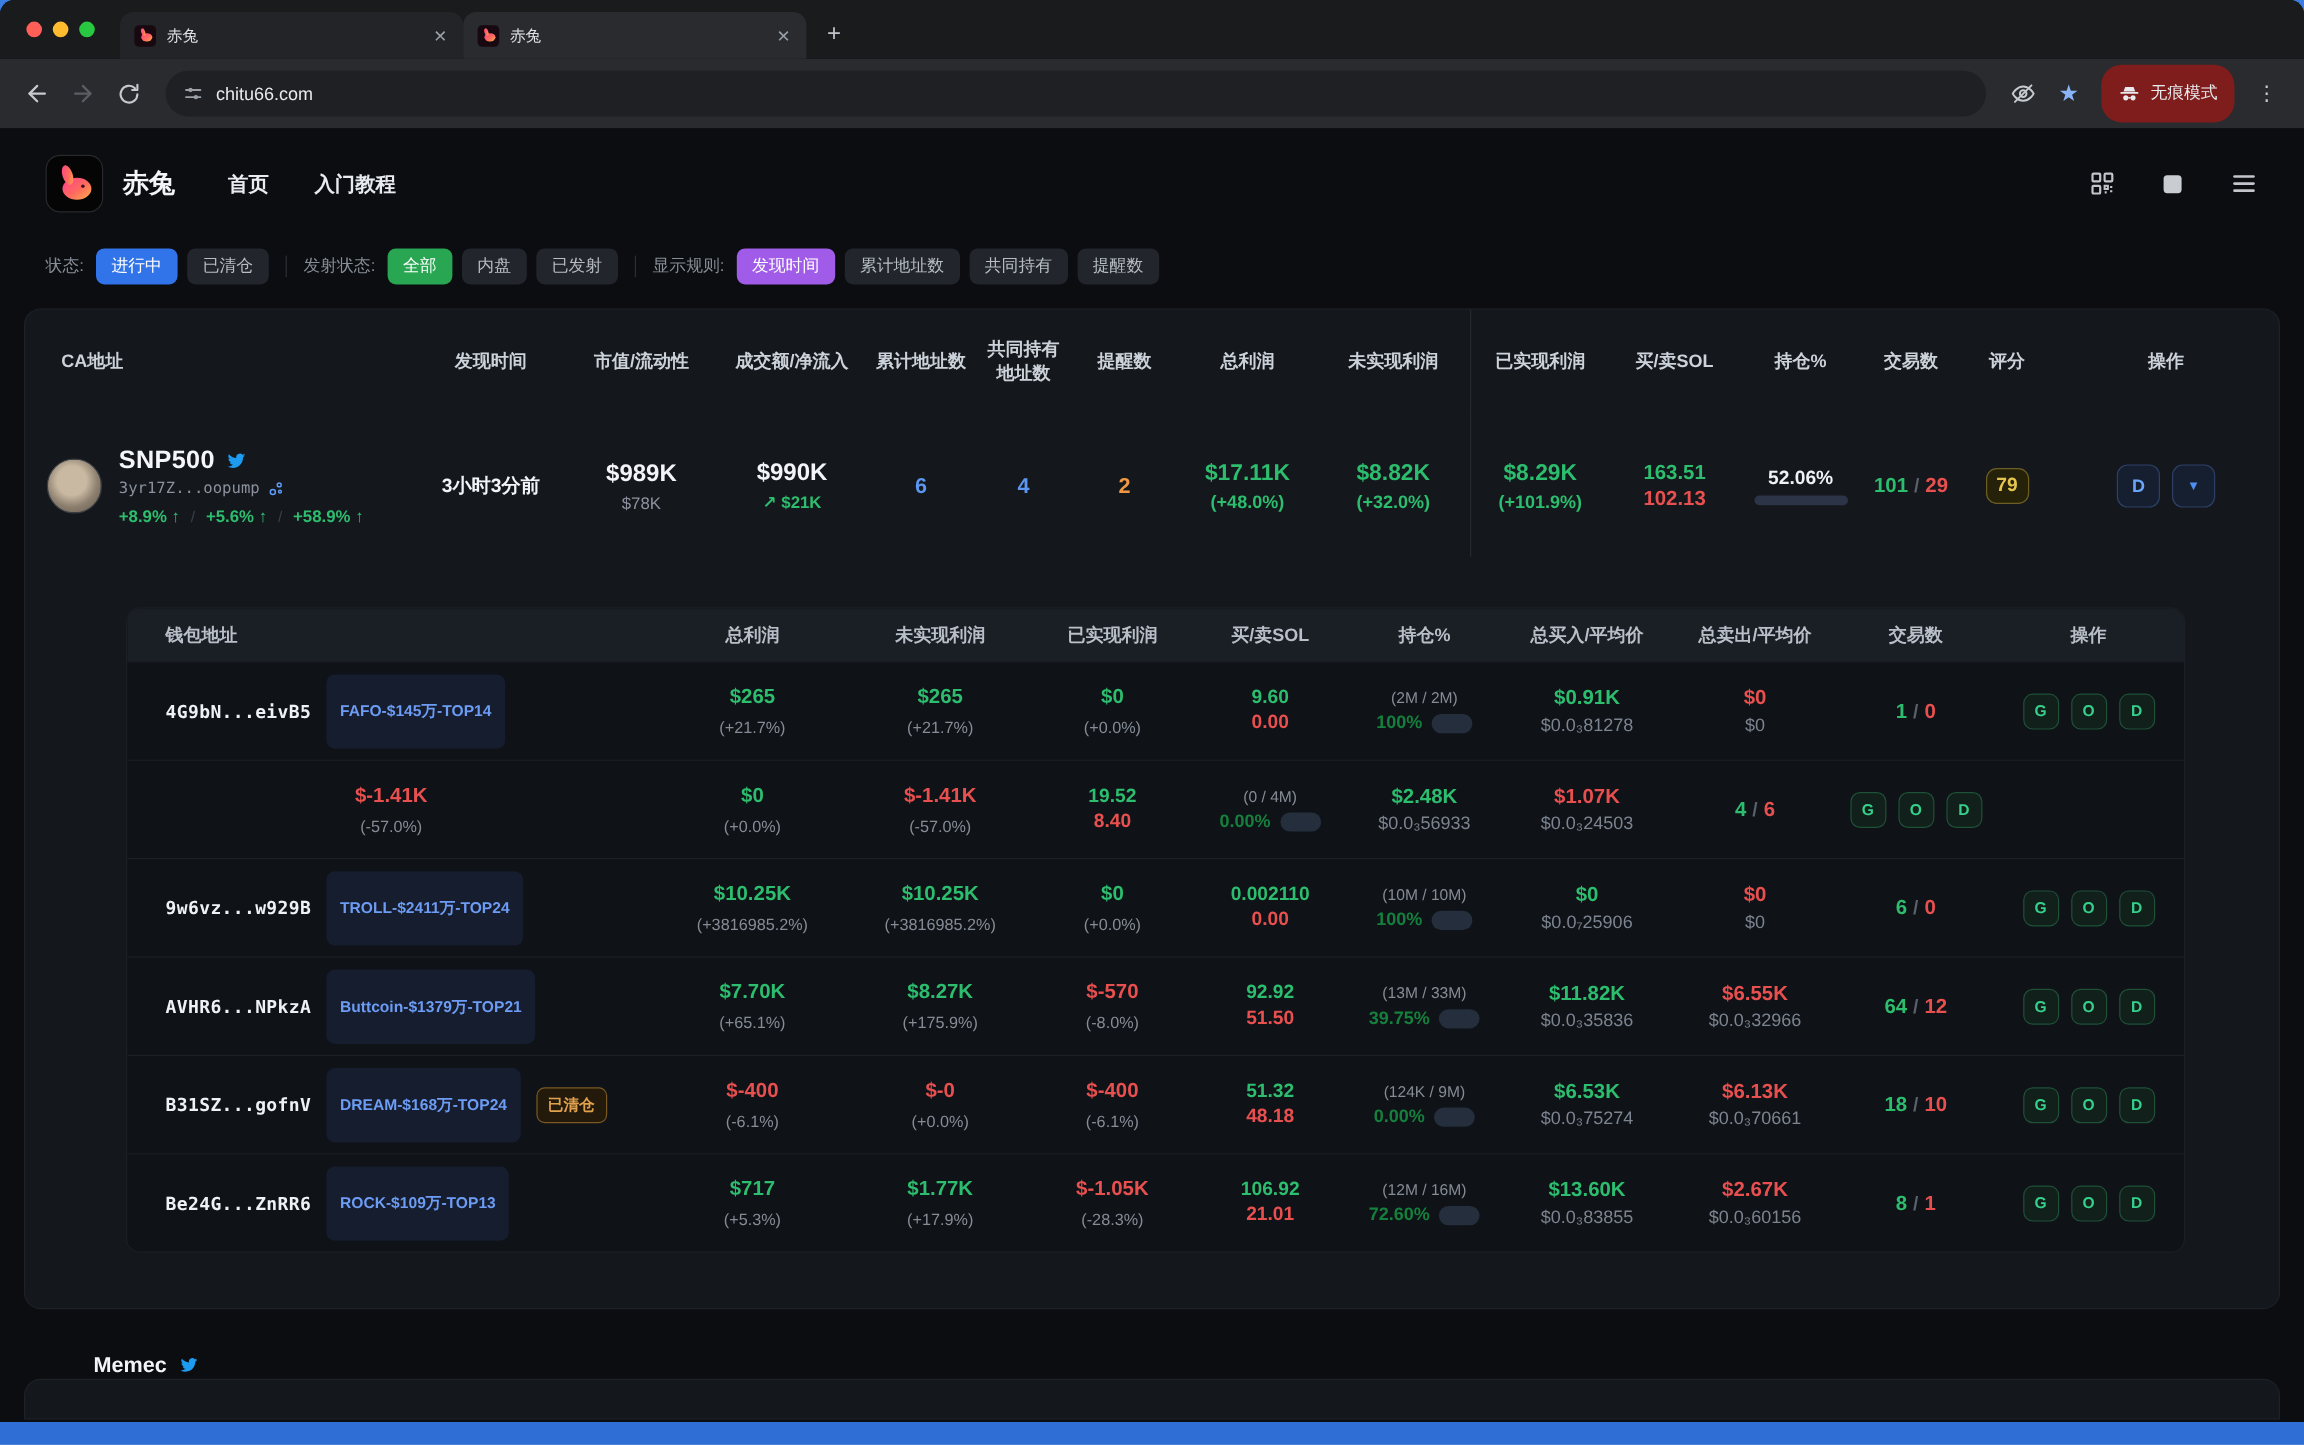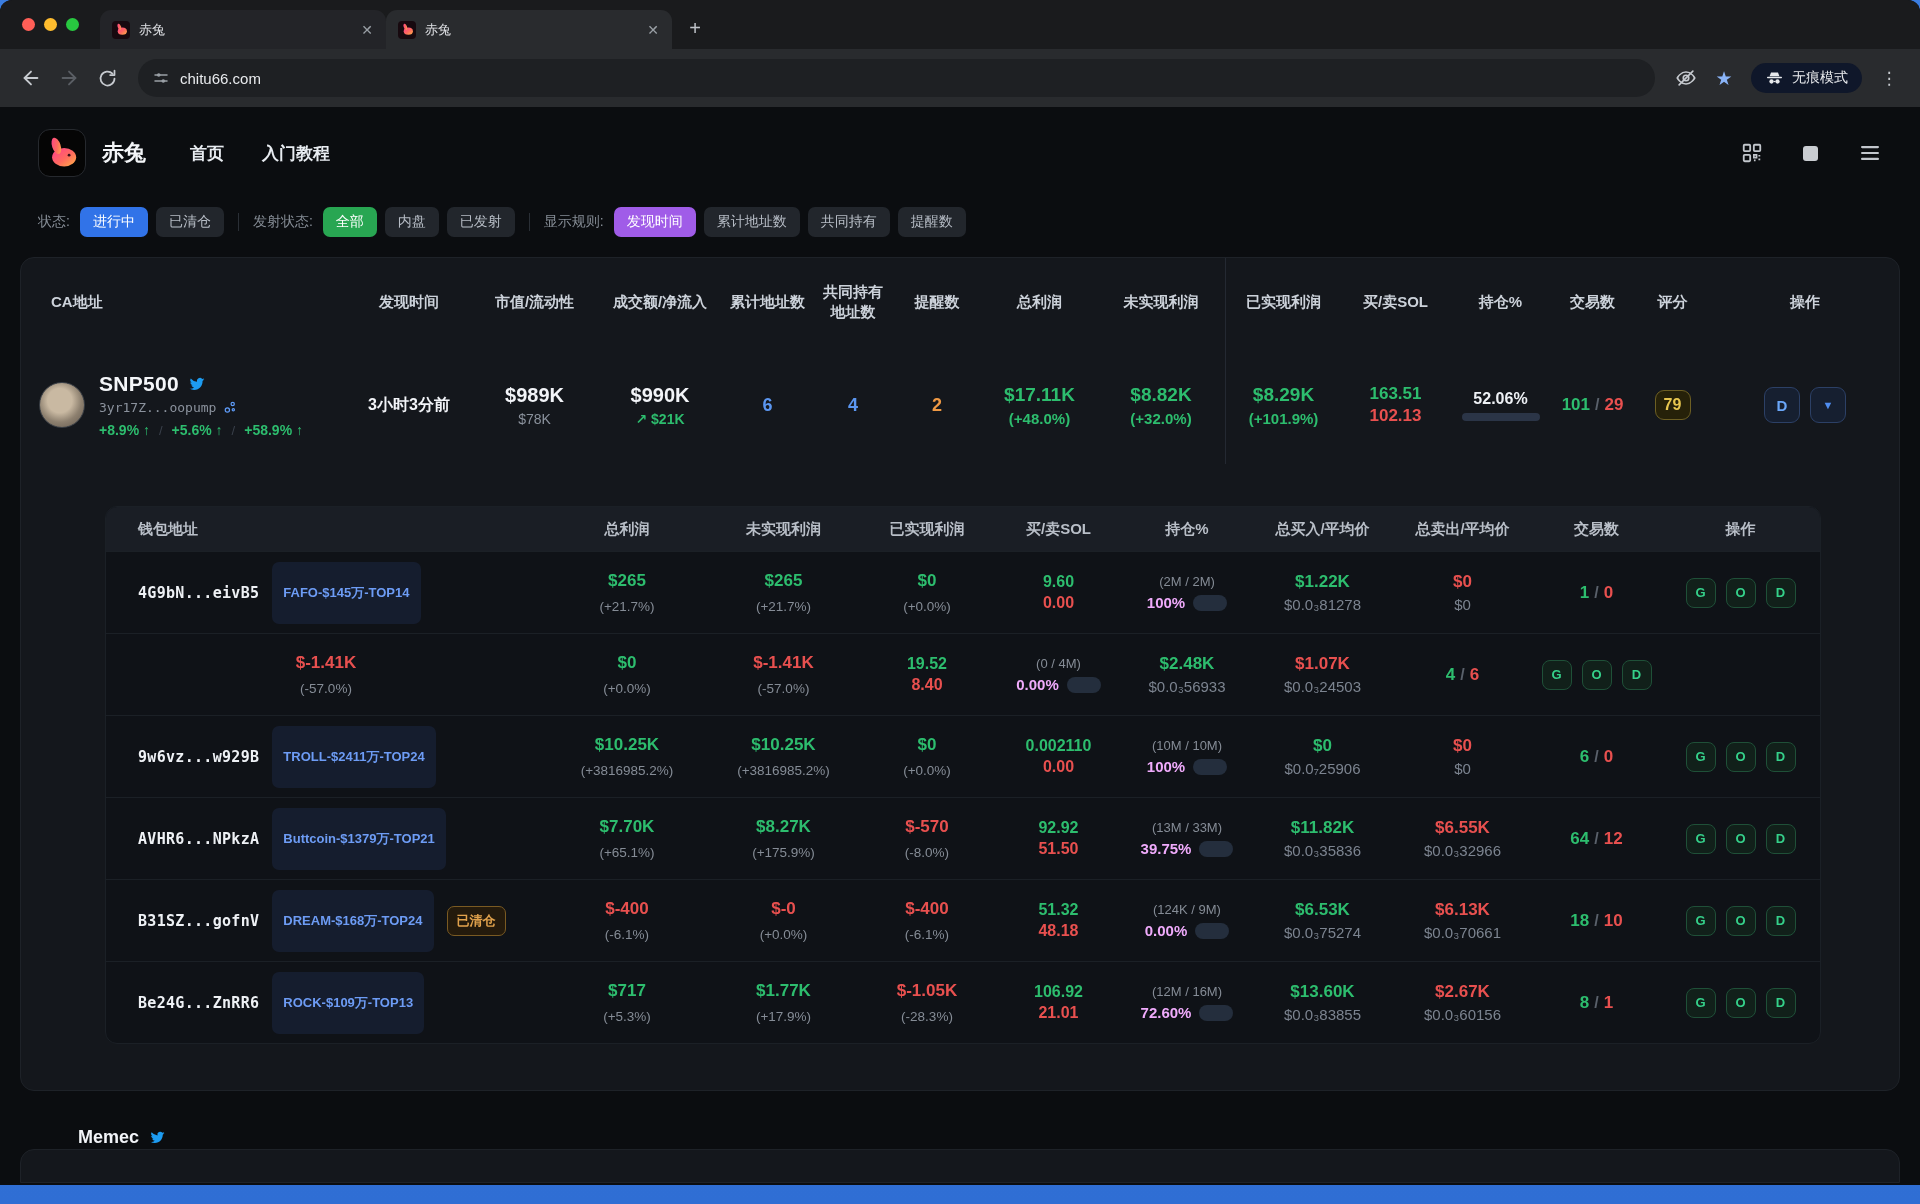--- a/index.html
+++ b/index.html
@@ -21,21 +21,21 @@
   .tab.active { background:#292b2e; }
   .favicon { width:18px; height:18px; border-radius:4px; background:#17090f; display:flex; align-items:center; justify-content:center; flex:none; }
   .tab-title { flex:1; font-size:13px; color:#dfe1e5; white-space:nowrap; overflow:hidden; }
   .tab-x { color:#9aa0a6; font-size:14px; width:18px; height:18px; line-height:18px; text-align:center; border-radius:4px; }
   .newtab { width:30px; height:30px; margin:0 0 5px 8px; color:#c0c4ca; font-size:20px; line-height:28px; text-align:center; border-radius:50%; }
 
   .toolbar { height:58px; background:#292b2e; display:flex; align-items:center; padding:12px 14px; gap:4px; }
   .nav-ico { width:34px; height:34px; display:flex; align-items:center; justify-content:center; border-radius:50%; flex:none; }
   .omnibox { flex:1; height:38px; background:#1e2023; border-radius:19px; margin:0 10px; display:flex; align-items:center; padding:0 14px; gap:10px; }
   .url-text { color:#e8eaed; font-size:15px; }
-  .incog-chip { height:30px; border-radius:17px; background:#0f172a; display:flex; align-items:center; gap:8px; padding:0 14px; margin:0 6px; flex:none; }
+  .incog-chip { height:48px; border-radius:17px; background:#7f1d1d; display:flex; align-items:center; gap:8px; padding:0 14px; margin:0 6px; flex:none; }
   .incog-chip span { color:#e8eaed; font-size:14px; white-space:nowrap; }
   .star { color:#8ab4f8; font-size:19px; }
   .kebab { color:#c6cacf; font-size:17px; letter-spacing:0; }
 
   
   .page { height:1078px; background:#0b0d10; overflow:hidden; }
   .site-header { height:92px; display:flex; align-items:center; padding:0 38px; }
   .logo { width:48px; height:48px; border-radius:12px; background:#050505; border:1px solid #26292e;
           display:flex; align-items:center; justify-content:center; flex:none; }
   .brand { font-size:22px; font-weight:bold; color:#f2f4f7; margin-left:16px; }
@@ -113,21 +113,21 @@
              border-radius:7px; padding:5px 9px; white-space:nowrap; }
   .cleared:empty { display:none; }
   .val { font-size:17px; font-weight:bold; }
   .val[data-sign="pos"] { color:#2dbd6e; }
   .val[data-sign="neg"] { color:#e8504f; }
   .pct { font-size:13.5px; color:#858c96; margin-top:8px; }
   .w-sol-b { font-size:16px; font-weight:bold; color:#2dbd6e; }
   .w-sol-s { font-size:16px; font-weight:bold; color:#e8504f; margin-top:3px; }
   .supply { font-size:13px; color:#858c96; }
   .hold-row { display:flex; align-items:center; justify-content:center; gap:8px; margin-top:5px; }
-  .hold-pct { font-size:15px; font-weight:bold; color:#f0abfc; }
+  .hold-pct { font-size:15px; font-weight:bold; color:#15803d; }
   .pill { width:34px; height:16px; border-radius:8px; background:#242e3d; overflow:hidden; display:inline-block; }
   .pill-fill { height:100%; background:#eceef1; border-radius:8px; }
   .avg { font-size:15px; color:#7c8490; margin-top:4px; }
   .w-act { display:flex; gap:10px; justify-content:center; }
   .btn-g { width:30px; height:30px; border-radius:8px; background:#11201a; border:1px solid #1f5038;
            color:#35d08a; font-size:13px; font-weight:bold; display:flex; align-items:center; justify-content:center; }
 
   
   .bottom { position:relative; height:92px; }
   .next-title { position:absolute; left:78px; top:36px; display:flex; align-items:center; gap:10px;text-align:right; }
@@ -404,21 +404,21 @@
               <div class="w-sol-b">9.60</div>
               <div class="w-sol-s">0.00</div>
             </div>
           <div>
               <div class="supply">(2M / 2M)</div>
               <div class="hold-row">
                 <span class="hold-pct">100%</span>
                 <span class="pill"><span class="pill-fill" style="width: 100%;"></span></span>
               </div>
             </div>
-          <div><span class="val" data-sign="pos">$1.22K</span><div class="avg">$0.0₃81278</div></div>
+          <div><span class="val" data-sign="pos">$0.91K</span><div class="avg">$0.0₃81278</div></div>
           <div><span class="val" data-sign="neg">$0</span><div class="avg">$0</div></div>
           <div><span class="tx-b">1</span><span class="tx-sep">/</span><span class="tx-s">0</span></div>
           <div class="w-act">
               <span class="btn-g">G</span>
               <span class="btn-g">O</span>
               <span class="btn-g">D</span>
             </div>
         </div>
 
         <div class="w-grid w-row">

